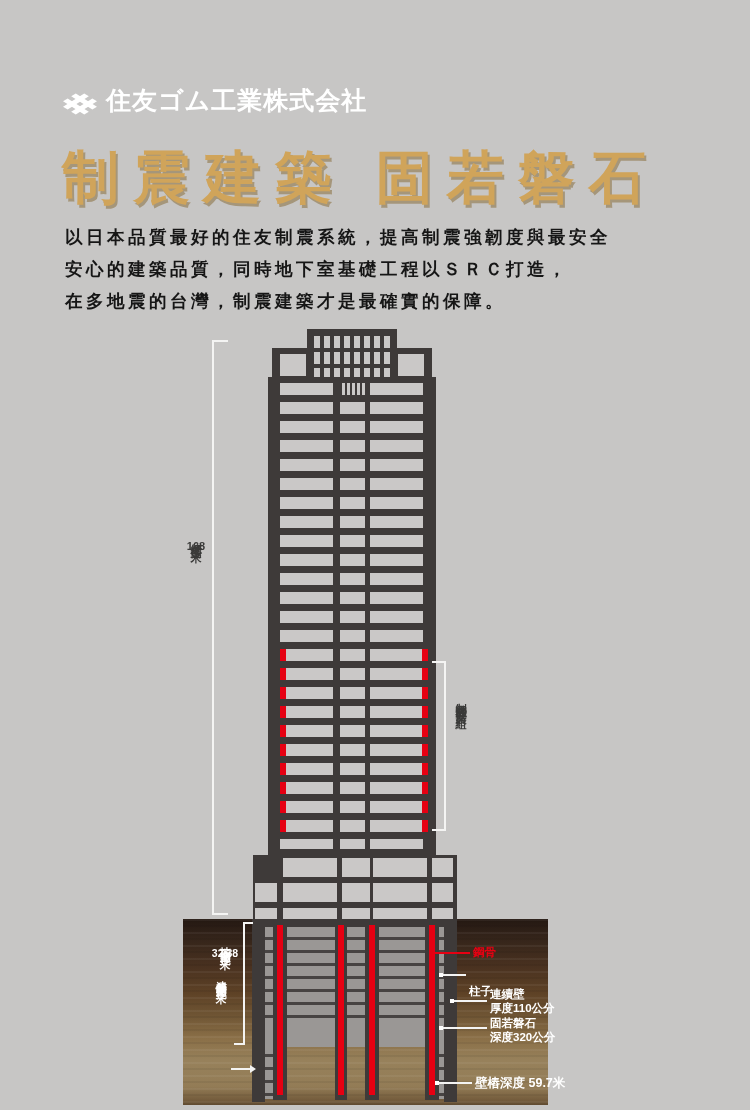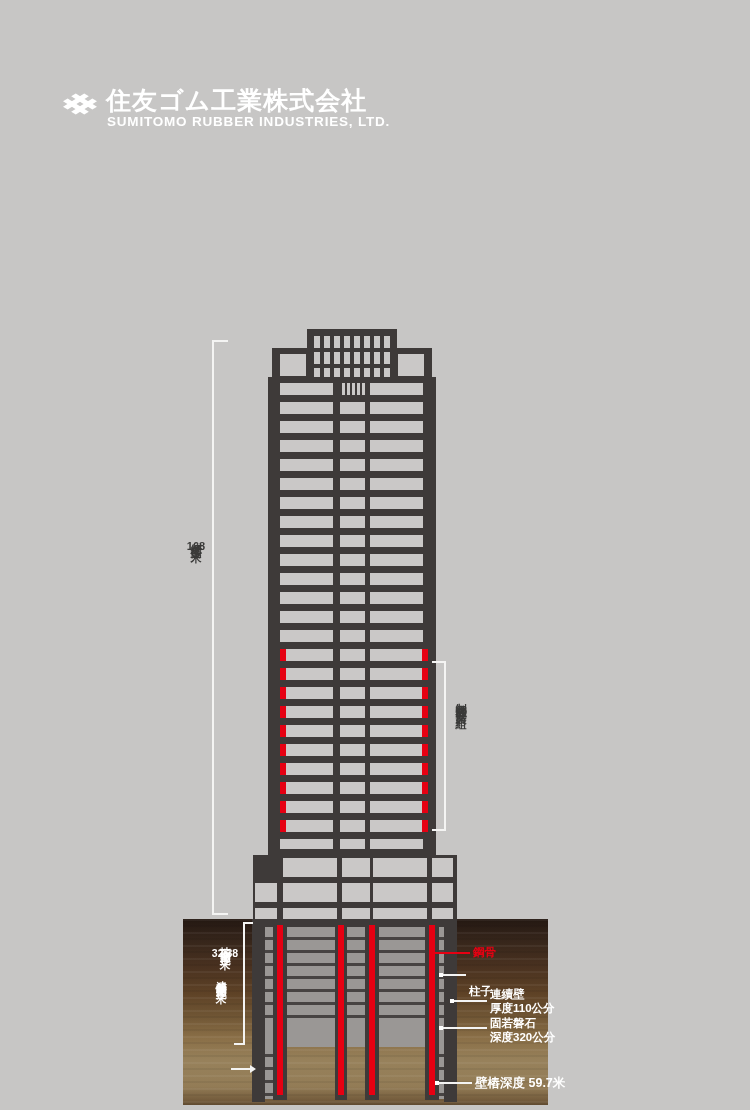--- a/index.html
+++ b/index.html
@@ -55,24 +55,27 @@
     <svg width="44" height="40" viewBox="0 0 44 40">
       <g transform="translate(22,20) scale(1,0.62) rotate(45)" fill="#ffffff">
         <rect x="-15" y="-9" width="30" height="6.5"></rect>
         <rect x="-15" y="2.5" width="30" height="6.5"></rect>
         <rect x="-9" y="-15" width="6.5" height="30"></rect>
         <rect x="2.5" y="-15" width="6.5" height="30"></rect>
       </g>
     </svg>
   </div>
   <div class="abs logo-title" style="left:106px;top:84px;">住友ゴム工業株式会社</div>
-  <div class="abs logo-sub" style="left:107px;top:114px;">SUMITOMO RUBBER INDUSTRIES, LTD.</div>
 
+  <div class="abs main-title" style="left:62px;top:140px;">制震建築 固若磐石</div>
 
   <div class="abs intro" style="left:65px;top:221px;">
+    <div>以日本品質最好的住友制震系統，提高制震強韌度與最安全</div>
+    <div>安心的建築品質，同時地下室基礎工程以ＳＲＣ打造，</div>
+    <div>在多地震的台灣，制震建築才是最確實的保障。</div>
   </div>
 
   <div class="abs crown-top" style="left:307px;top:329px;width:90px;height:51px;z-index:2;"></div>
   <div class="abs dark" style="left:272px;top:348px;width:160px;height:32px;z-index:1;">
     <div class="cell" style="left:8px;top:6px;width:26px;height:22px;"></div>
     <div class="cell" style="left:126px;top:6px;width:26px;height:22px;"></div>
   </div>
 
   <div class="abs dark" style="left:268px;top:377px;width:168px;height:478px;z-index:2;">
     <div class="abs win-band" style="left:12px;top:6px;width:53px;height:466px;"></div>

